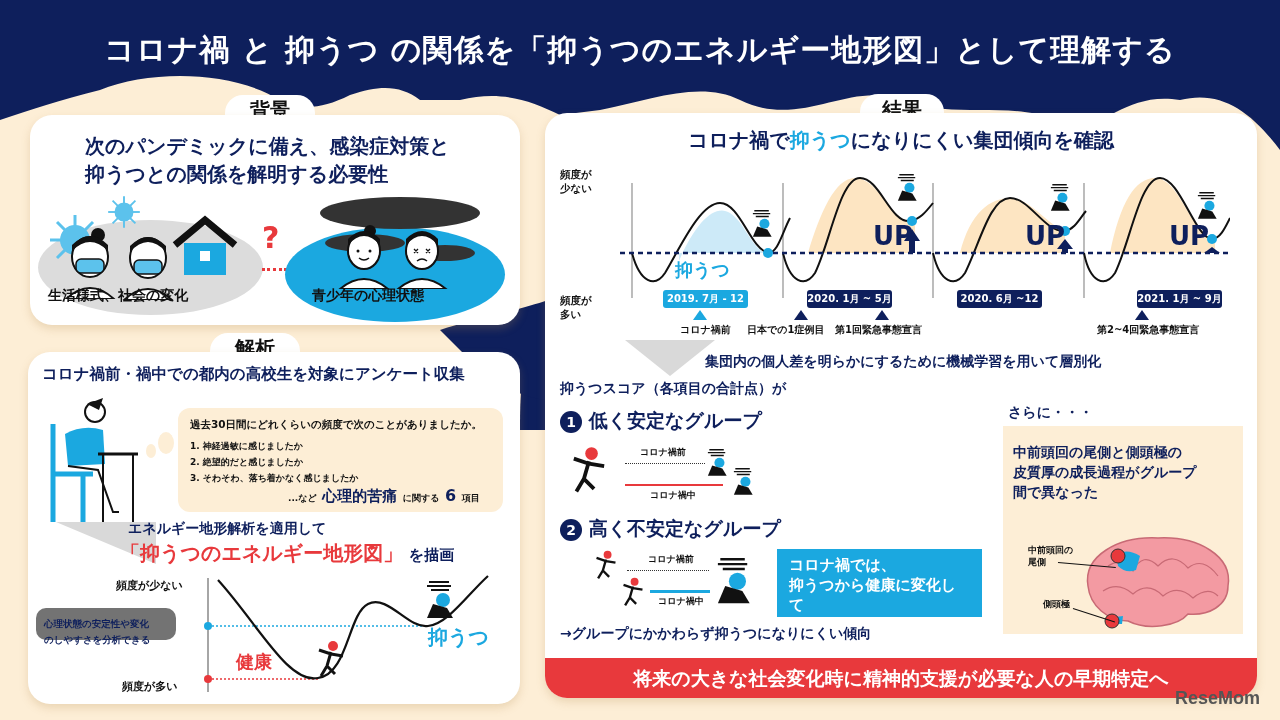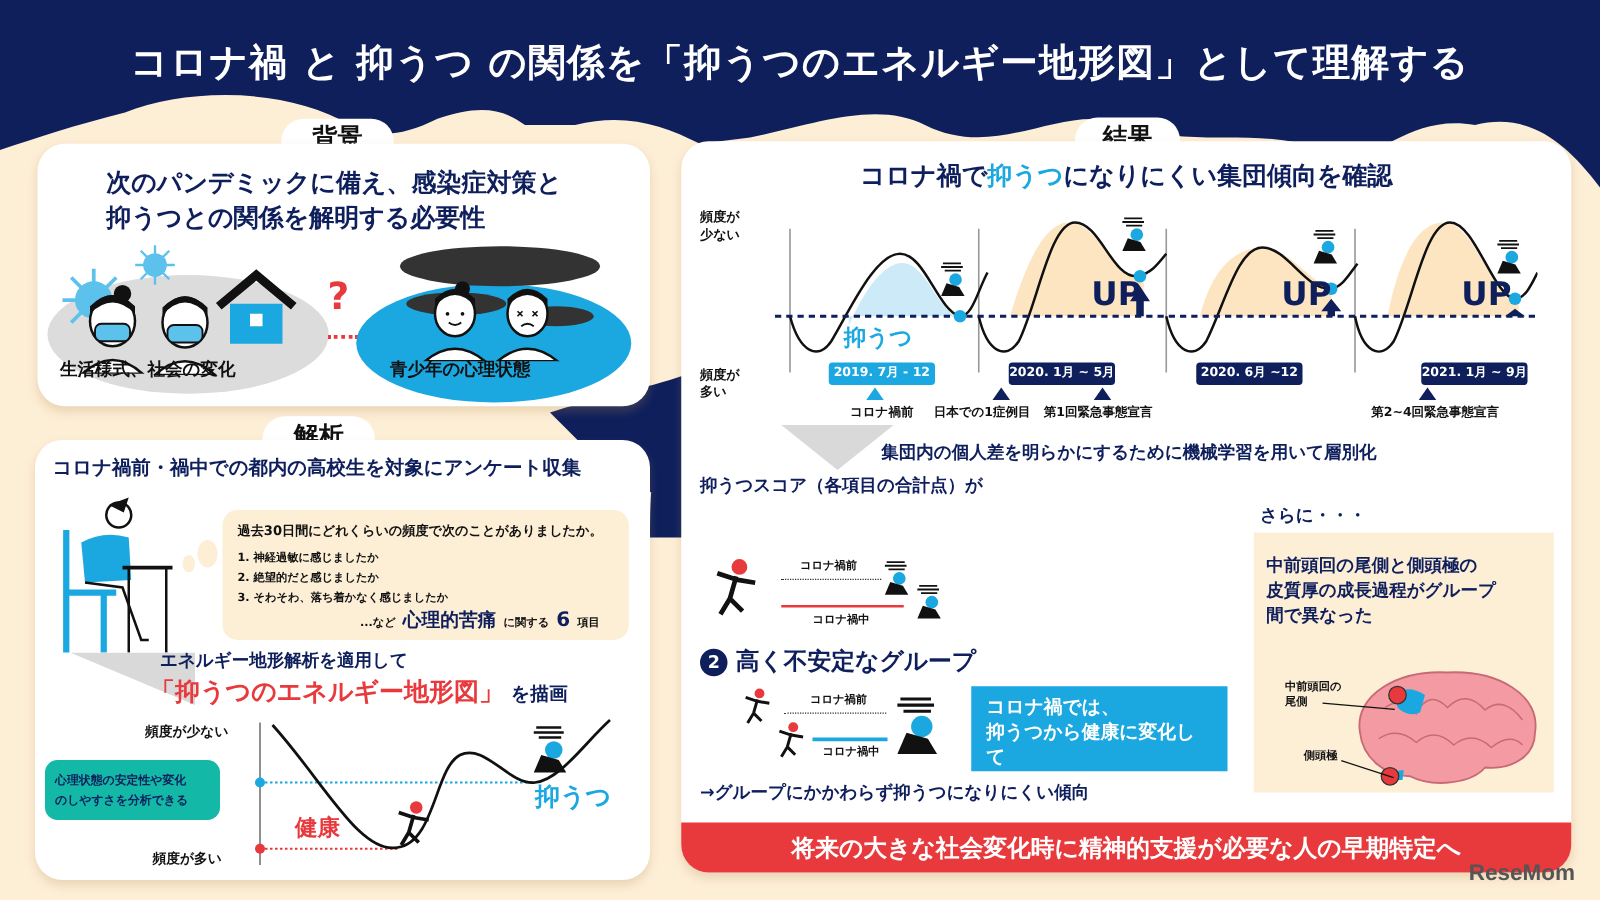--- a/index.html
+++ b/index.html
@@ -162,21 +162,21 @@
     <polygon points="0,0 100,0 100,42" fill="#d9d9d9"></polygon>
   </svg>
   <div class="abs navy bold" style="left:100px; top:168px; font-size:14px;">エネルギー地形解析を適用して</div>
   <div class="abs bold" style="left:92px; top:188px; white-space:nowrap;">
     <span class="red" style="font-size:20px;">「抑うつのエネルギー地形図」</span>
     <span class="navy" style="font-size:15px;">を描画</span>
   </div>
 
   <div class="abs bold" style="left:88px; top:226px; font-size:11px; color:#111;">頻度が少ない</div>
   <div class="abs bold" style="left:94px; top:327px; font-size:11px; color:#111;">頻度が多い</div>
-  <div class="abs" style="left:8px; top:256px; width:140px; height:48px; background:#14b8a6; border-radius:10px;">
+  <div class="abs" style="left:8px; top:256px; width:140px; height:32px; background:#737373; border-radius:10px;">
     <div class="abs navy bold" style="left:8px; top:10px; font-size:9.5px; white-space:nowrap;">心理状態の安定性や変化</div>
     <div class="abs navy bold" style="left:8px; top:26px; font-size:9.5px; white-space:nowrap;">のしやすさを分析できる</div>
   </div>
   <svg class="abs" style="left:170px; top:222px;" width="310" height="120" viewBox="0 0 310 120">
     <line x1="10" y1="4" x2="10" y2="118" stroke="#888" stroke-width="1.5"></line>
     <line x1="10" y1="52" x2="230" y2="52" stroke="#1ba8e0" stroke-width="1.5" stroke-dasharray="2,2"></line>
     <line x1="10" y1="105" x2="120" y2="105" stroke="#e8393c" stroke-width="1.5" stroke-dasharray="2,2"></line>
     <circle cx="10" cy="52" r="4" fill="#1ba8e0"></circle>
     <circle cx="10" cy="105" r="4" fill="#e8393c"></circle>
     <path d="M20 6 C60 50 90 110 120 104 C150 100 150 40 170 30 C190 20 210 55 230 52 C250 50 270 20 290 2" fill="none" stroke="#111" stroke-width="2.2"></path>
@@ -285,20 +285,24 @@
   <div class="small-lbl" style="left:290px; top:210px;">第1回緊急事態宣言</div>
   <div class="small-lbl" style="left:552px; top:210px;">第2~4回緊急事態宣言</div>
 
   <svg class="abs" style="left:80px; top:227px;" width="90" height="36" viewBox="0 0 90 36">
     <polygon points="0,0 90,0 45,36" fill="#d9d9d9"></polygon>
   </svg>
   <div class="abs navy bold" style="left:160px; top:240px; font-size:14px; white-space:nowrap;">集団内の個人差を明らかにするために機械学習を用いて層別化</div>
 
   <div class="abs navy bold" style="left:15px; top:267px; font-size:14px;">抑うつスコア（各項目の合計点）が</div>
 
+  <div class="abs navy bold" style="left:15px; top:295px; font-size:19px; white-space:nowrap;">
+    <span style="display:inline-block; width:22px; height:22px; border-radius:50%; background:#0e1f5c; color:#fff; text-align:center; line-height:22px; font-size:14px; vertical-align:middle;">1</span>
+    <span>低く安定なグループ</span>
+  </div>
   <svg class="abs" style="left:22px; top:333px;" width="44" height="48" viewBox="0 0 32 38">
       <circle cx="18" cy="6" r="5" fill="#e8393c"></circle>
       <path d="M16 12 L12 26 L6 36 M12 26 L20 34 M16 14 L4 10 M16 14 L28 16" stroke="#111" stroke-width="3" fill="none"></path>
     </svg>
   <div class="small-lbl" style="left:95px; top:333px; font-size:9px;">コロナ禍前</div>
   <div class="abs" style="left:80px; top:350px; width:80px; border-top:1.5px dotted #333;"></div>
   <svg class="abs" style="left:160px; top:333px;" width="26" height="32" viewBox="0 0 36 42">
       <path d="M6 4 h20 M4 8 h24 M8 12 h18" stroke="#111" stroke-width="2"></path>
       <circle cx="20" cy="22" r="7" fill="#1ba8e0"></circle>
       <path d="M4 40 L10 26 L24 30 L30 40 Z" fill="#111"></path>

